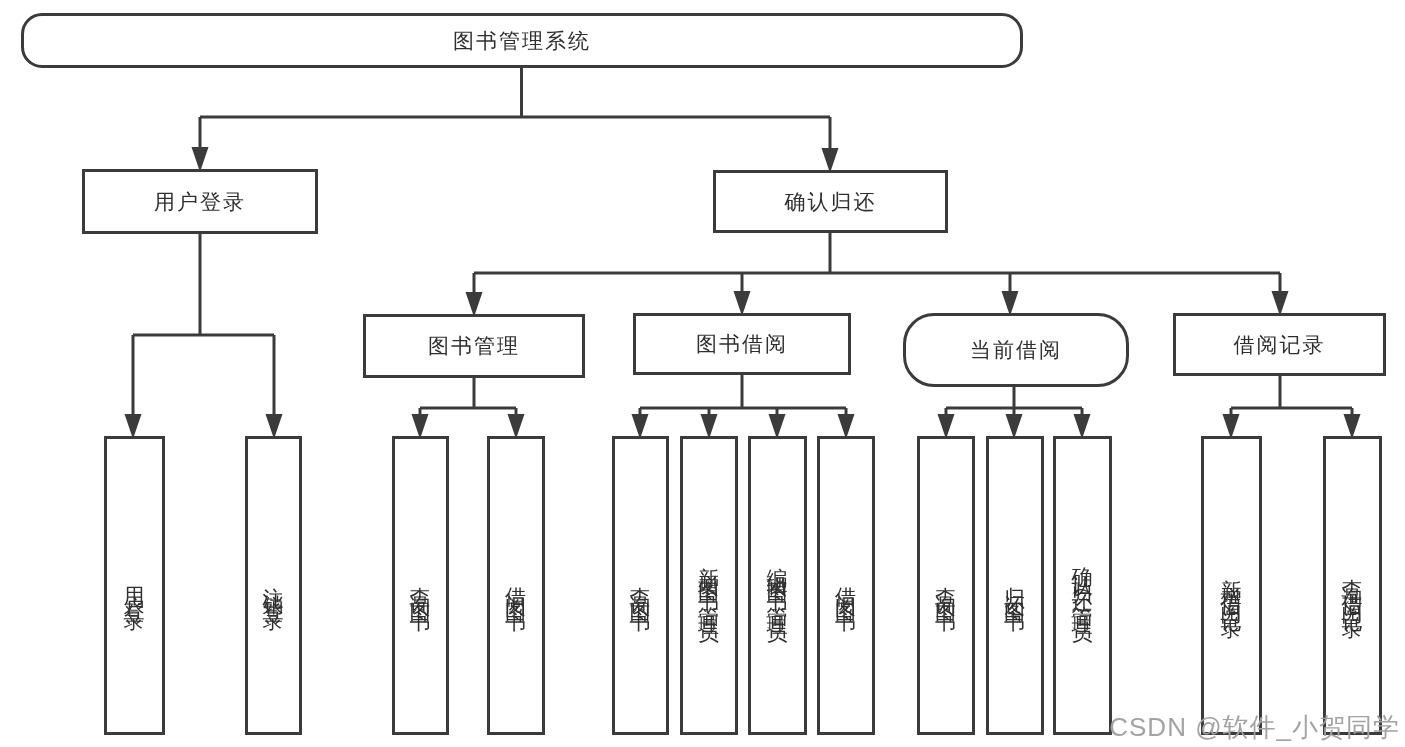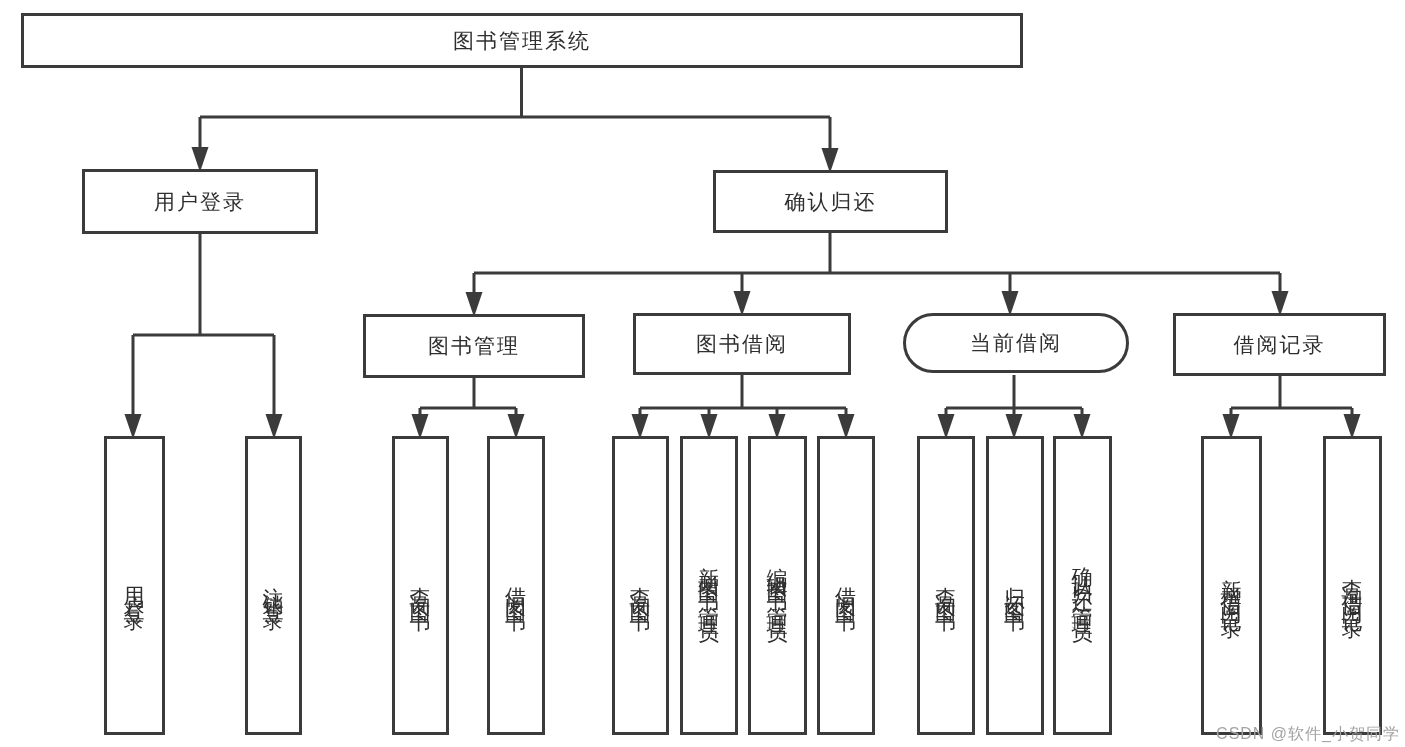--- a/index.html
+++ b/index.html
@@ -41,21 +41,21 @@
     text-orientation: mixed;
     font-size: 21px;
     color: #2f2f2f;
     letter-spacing: 8px;
     line-height: 1;
   }
   .watermark {
     position: absolute;
     right: 5px;
     bottom: 2px;
-    font-size: 16px;
+    font-size: 26px;
     color: #a3a3a3;
     letter-spacing: 1px;
   }
 </style>
 </head>
 <body>
 
 <div class="stage">
 
   <svg class="wires" viewBox="0 0 1405 747" aria-hidden="true">
@@ -91,28 +91,28 @@
       <polygon points="768.5,414 785.5,414 777,439"></polygon>
       <polygon points="837.5,414 854.5,414 846,439"></polygon>
       <polygon points="937.5,414 954.5,414 946,439"></polygon>
       <polygon points="1005.5,414 1022.5,414 1014,439"></polygon>
       <polygon points="1073.5,414 1090.5,414 1082,439"></polygon>
       <polygon points="1222.5,414 1239.5,414 1231,439"></polygon>
       <polygon points="1343.5,414 1360.5,414 1352,439"></polygon>
     </g>
   </svg>
 
-  <div class="node" style="left:21px; top:13px; width:1002px; height:55px;">图书管理系统</div>
+  <div class="node" style="left:21px; top:13px; width:1002px; height:55px;border-radius:21px;">图书管理系统</div>
 
   <div class="node" style="left:82px; top:169px; width:236px; height:65px;">用户登录</div>
   <div class="node" style="left:713px; top:170px; width:235px; height:63px;">确认归还</div>
 
   <div class="node" style="left:363px; top:314px; width:222px; height:64px;">图书管理</div>
   <div class="node" style="left:633px; top:313px; width:218px; height:62px;">图书借阅</div>
-  <div class="node" style="left:903px; top:313px; width:226px; height:60px;border-radius:31px;">当前借阅</div>
+  <div class="node" style="left:903px; top:313px; width:226px; height:74px;border-radius:31px;">当前借阅</div>
   <div class="node" style="left:1173px; top:313px; width:213px; height:63px;">借阅记录</div>
 
   <div class="vnode" style="left:104px; top:436px; width:61px; height:299px;">用户登录</div>
   <div class="vnode" style="left:245px; top:436px; width:57px; height:299px;">注销登录</div>
 
   <div class="vnode" style="left:392px; top:436px; width:57px; height:299px;">查询图书</div>
   <div class="vnode" style="left:487px; top:436px; width:58px; height:299px;">借阅图书</div>
 
   <div class="vnode" style="left:612px; top:436px; width:57px; height:299px;">查询图书</div>
   <div class="vnode" style="left:680px; top:436px; width:58px; height:299px;">新增图书（管理员）</div>

